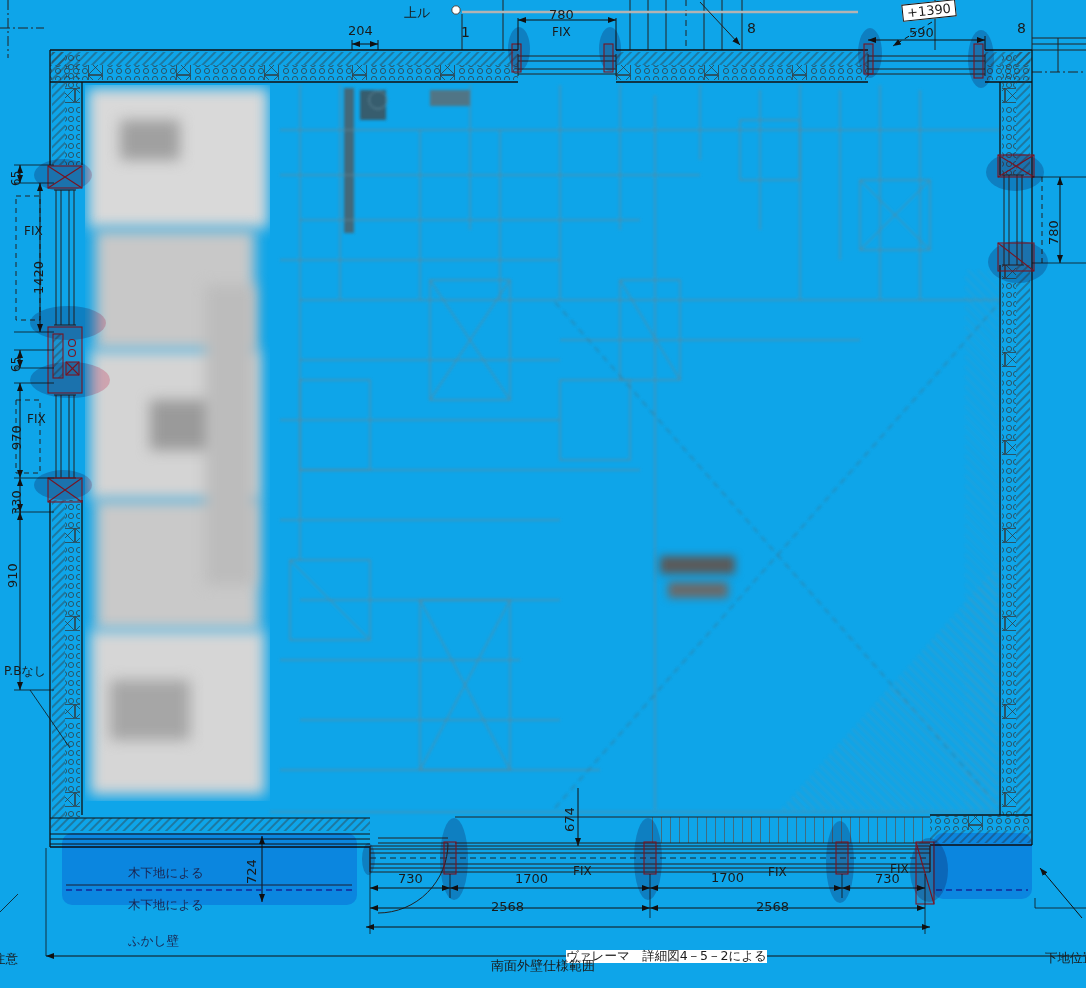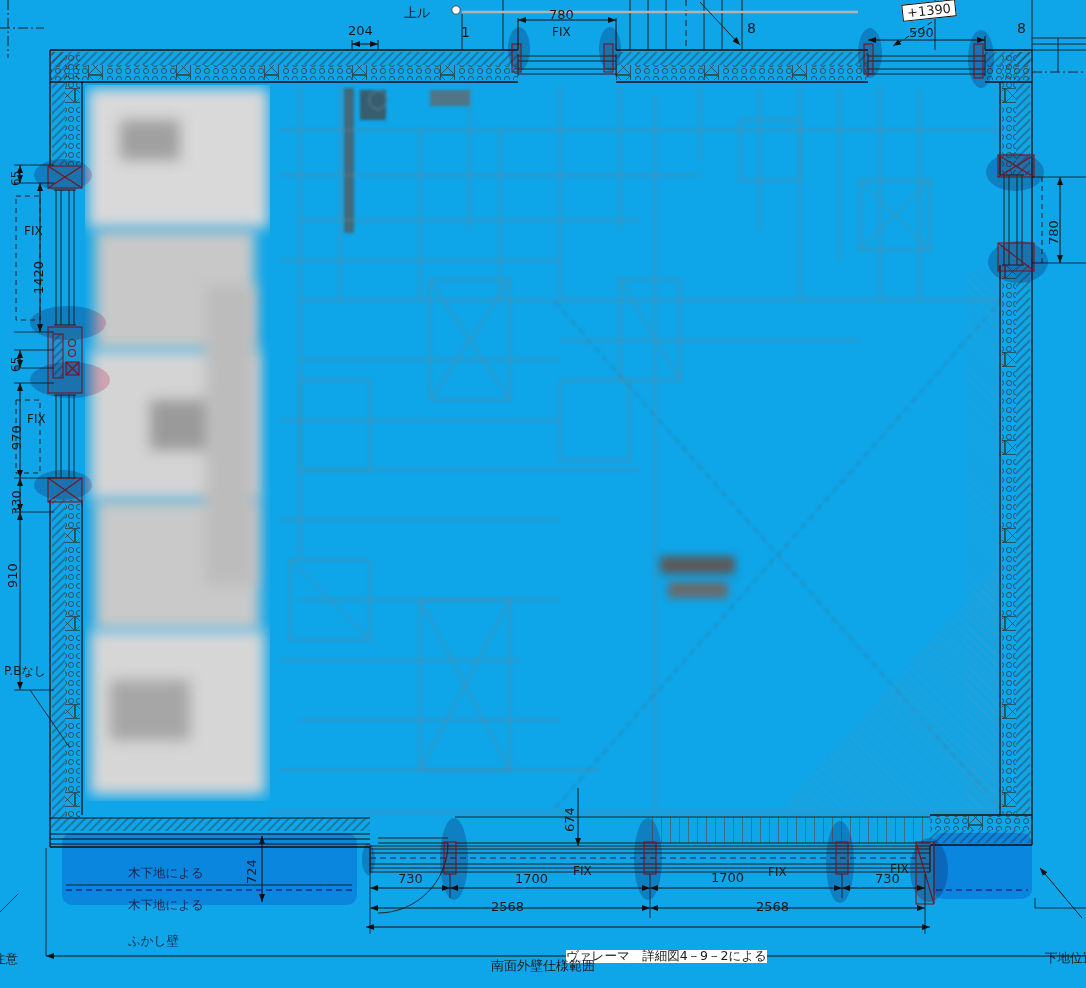--- a/index.html
+++ b/index.html
@@ -462,18 +462,18 @@
 <div class="lbl" style="left:398px;top:872px;">730</div>
 <div class="lbl" style="left:515px;top:872px;">1700</div>
 <div class="lbl s12" style="left:573px;top:865px;">FIX</div>
 <div class="lbl" style="left:711px;top:871px;">1700</div>
 <div class="lbl s12" style="left:768px;top:866px;">FIX</div>
 <div class="lbl" style="left:875px;top:872px;">730</div>
 <div class="lbl s12" style="left:890px;top:863px;">FIX</div>
 <div class="lbl" style="left:491px;top:900px;">2568</div>
 <div class="lbl" style="left:756px;top:900px;">2568</div>
 
-<div class="lbl s125" style="left:566px;top:923px;background:#fff;">ヴァレーマ　詳細図4－9－2による</div>
+<div class="lbl s125" style="left:566px;top:923px;background:#fff;">ヴァレーマ　詳細図4－5－2による</div>
 <div class="lbl" style="left:491px;top:959px;">南面外壁仕様範囲</div>
 <div class="lbl s125" style="left:-7px;top:926px;">注意</div>
 <div class="lbl s125" style="left:1045px;top:925px;">下地位置</div>
 
 </div>
 
 </body></html>

